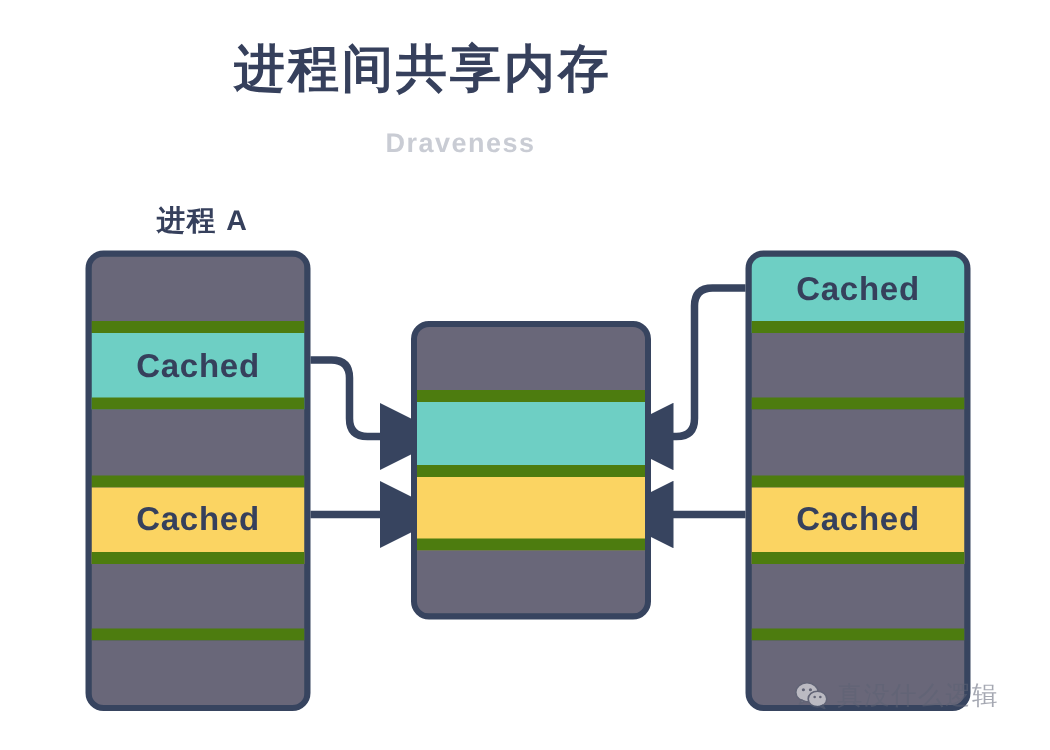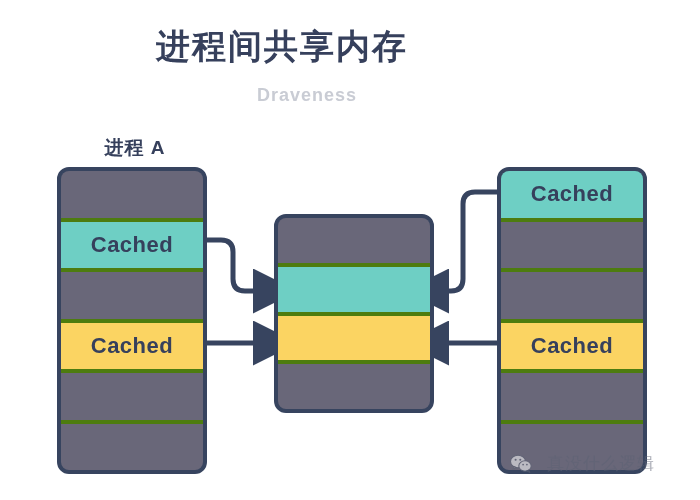--- a/index.html
+++ b/index.html
@@ -77,43 +77,43 @@
   #stack-a { left: 57px;  top: 167px; width: 150px; height: 307px; }
   #stack-b { left: 497px; top: 167px; width: 150px; height: 307px; }
   #stack-mem { left: 274px; top: 214px; width: 160px; height: 199px; }
 
   .slot {
     flex: 1 1 0;
     position: relative;
     display: flex;
     align-items: center;
     justify-content: center;
-    border-bottom: 4px solid #4d7c0f;
+    border-bottom: 8px solid #4d7c0f;
     background: #696779;
     min-height: 0;
   }
   .slot:last-child { border-bottom: none; }
   .slot.teal   { background: #6ecfc4; }
   .slot.yellow { background: #fbd462; }
   .slot-label {
     font-size: 22px;
     font-weight: bold;
     color: #36405c;
     letter-spacing: 0.5px;
     white-space: nowrap;
   }
 
   
   #watermark {
     position: absolute;
-    left: 510px;
+    left: 530px;
     top: 452px;
     display: flex;
     align-items: center;
-    gap: 15px;
+    gap: 6px;
     opacity: 0.55;
   }
   #watermark .wm-text {
     font-size: 17px;
     color: #5d6274;
     letter-spacing: 1px;
     white-space: nowrap;
   }
   #watermark svg { display: block; }
 </style>

